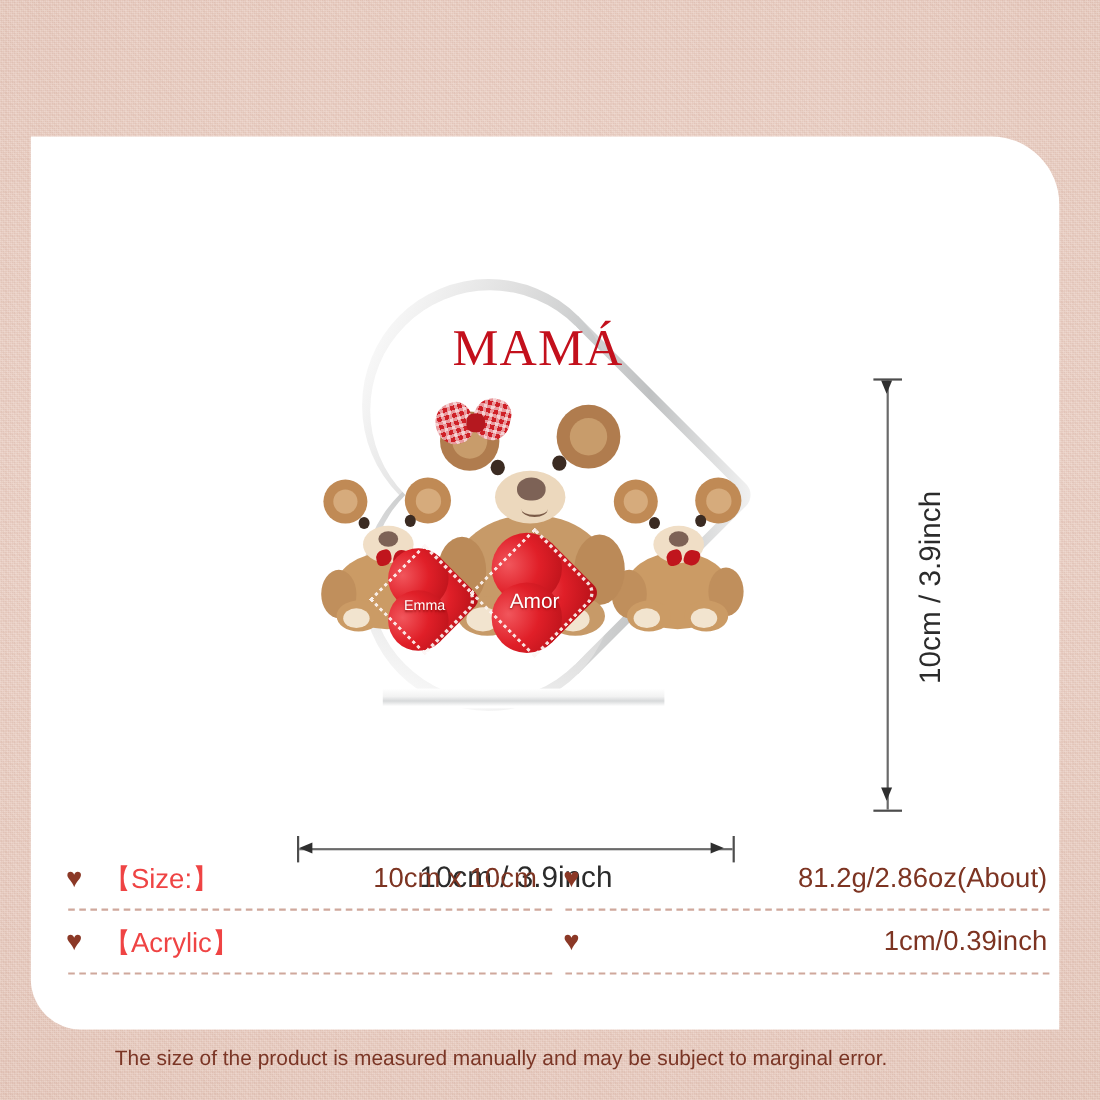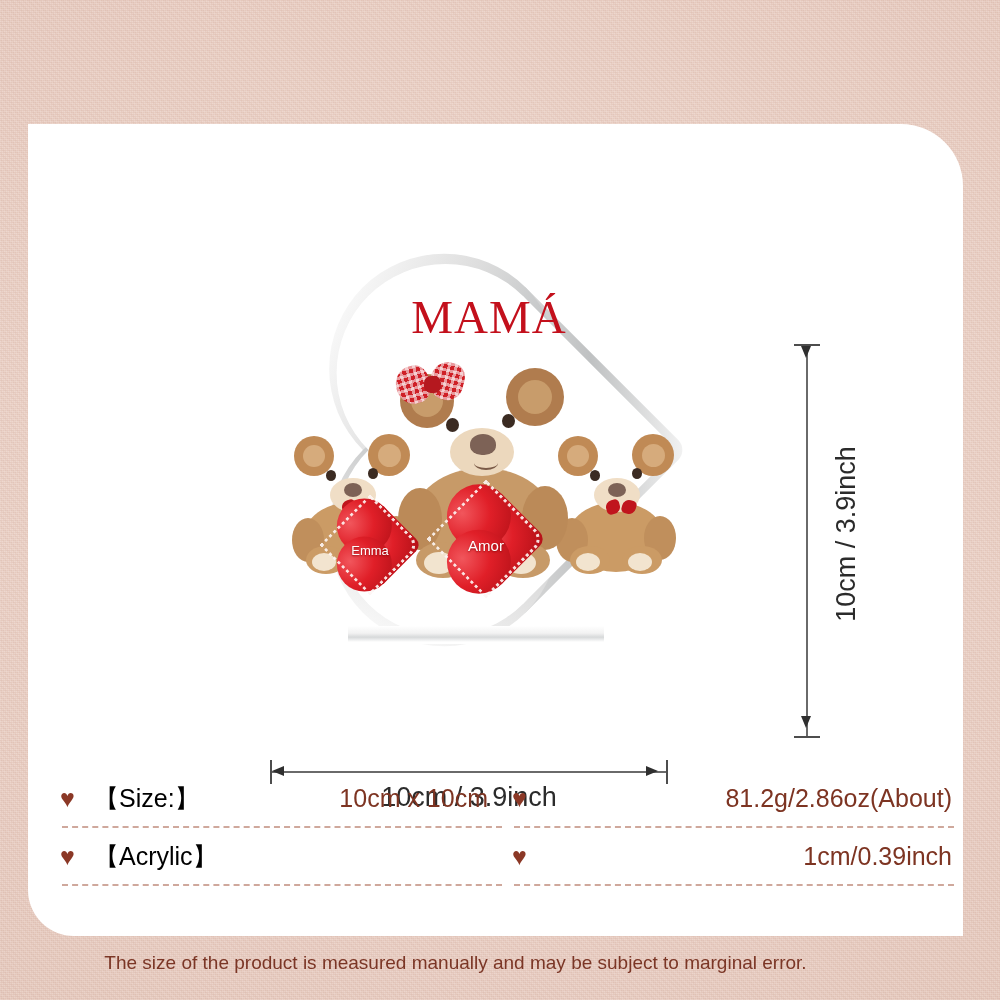--- a/index.html
+++ b/index.html
@@ -312,24 +312,24 @@
     border-radius: 0 0 14px 0;
   }
 
   
   #heart-center { left: 178px; top: 286px; width: 104px; height: 98px; }
   #heart-center .h  { width: 86px; height: 86px; }
   #heart-center .sq { left: 22px; top: 22px; width: 64px; height: 64px; border-radius: 0 0 10px 0; }
   #heart-center .c1 { left: 22px; top: -10px; width: 64px; height: 64px; border-radius: 50%; }
   #heart-center .c2 { left: -10px; top: 22px; width: 64px; height: 64px; border-radius: 50%; }
   #heart-center .trim { width: 78px; height: 78px; }
-  #heart-center .lbl { font-size: 15px; }
-
-  
-  #heart-left  { left: 68px;  top: 298px; width: 92px; height: 86px; }
+  #heart-center .lbl { font-size: 19px; }
+
+  
+  #heart-left  { left: 84px;  top: 298px; width: 92px; height: 86px; }
   #heart-right { left: 288px; top: 298px; width: 92px; height: 86px; }
   .side-h .h  { width: 74px; height: 74px; }
   .side-h .sq { left: 19px; top: 19px; width: 55px; height: 55px; border-radius: 0 0 9px 0; }
   .side-h .c1 { left: 19px; top: -8px; width: 55px; height: 55px; border-radius: 50%; }
   .side-h .c2 { left: -8px; top: 19px; width: 55px; height: 55px; border-radius: 50%; }
   .side-h .trim { width: 66px; height: 66px; }
 
   
   #dim-v { position: absolute; left: 760px; top: 214px; width: 120px; height: 406px; }
   #dim-v .rail   { position:absolute; left: 18px; top: 8px; width: 1.6px; height: 390px; background: #6a6a6a; }
@@ -379,21 +379,21 @@
   .spec-heart {
     width: 34px;
     flex: 0 0 34px;
     color: #8b3826;
     font-size: 25px;
     line-height: 1;
     text-align: left;
     padding-left: 4px;
   }
   .spec-key {
-    color: #000000;
+    color: #ef4444;
     font-size: 25px;
     white-space: nowrap;
   }
   .spec-val {
     flex: 1;
     text-align: right;
     padding-right: 20px;
     color: #7d3422;
     font-size: 25px;
     white-space: nowrap;

